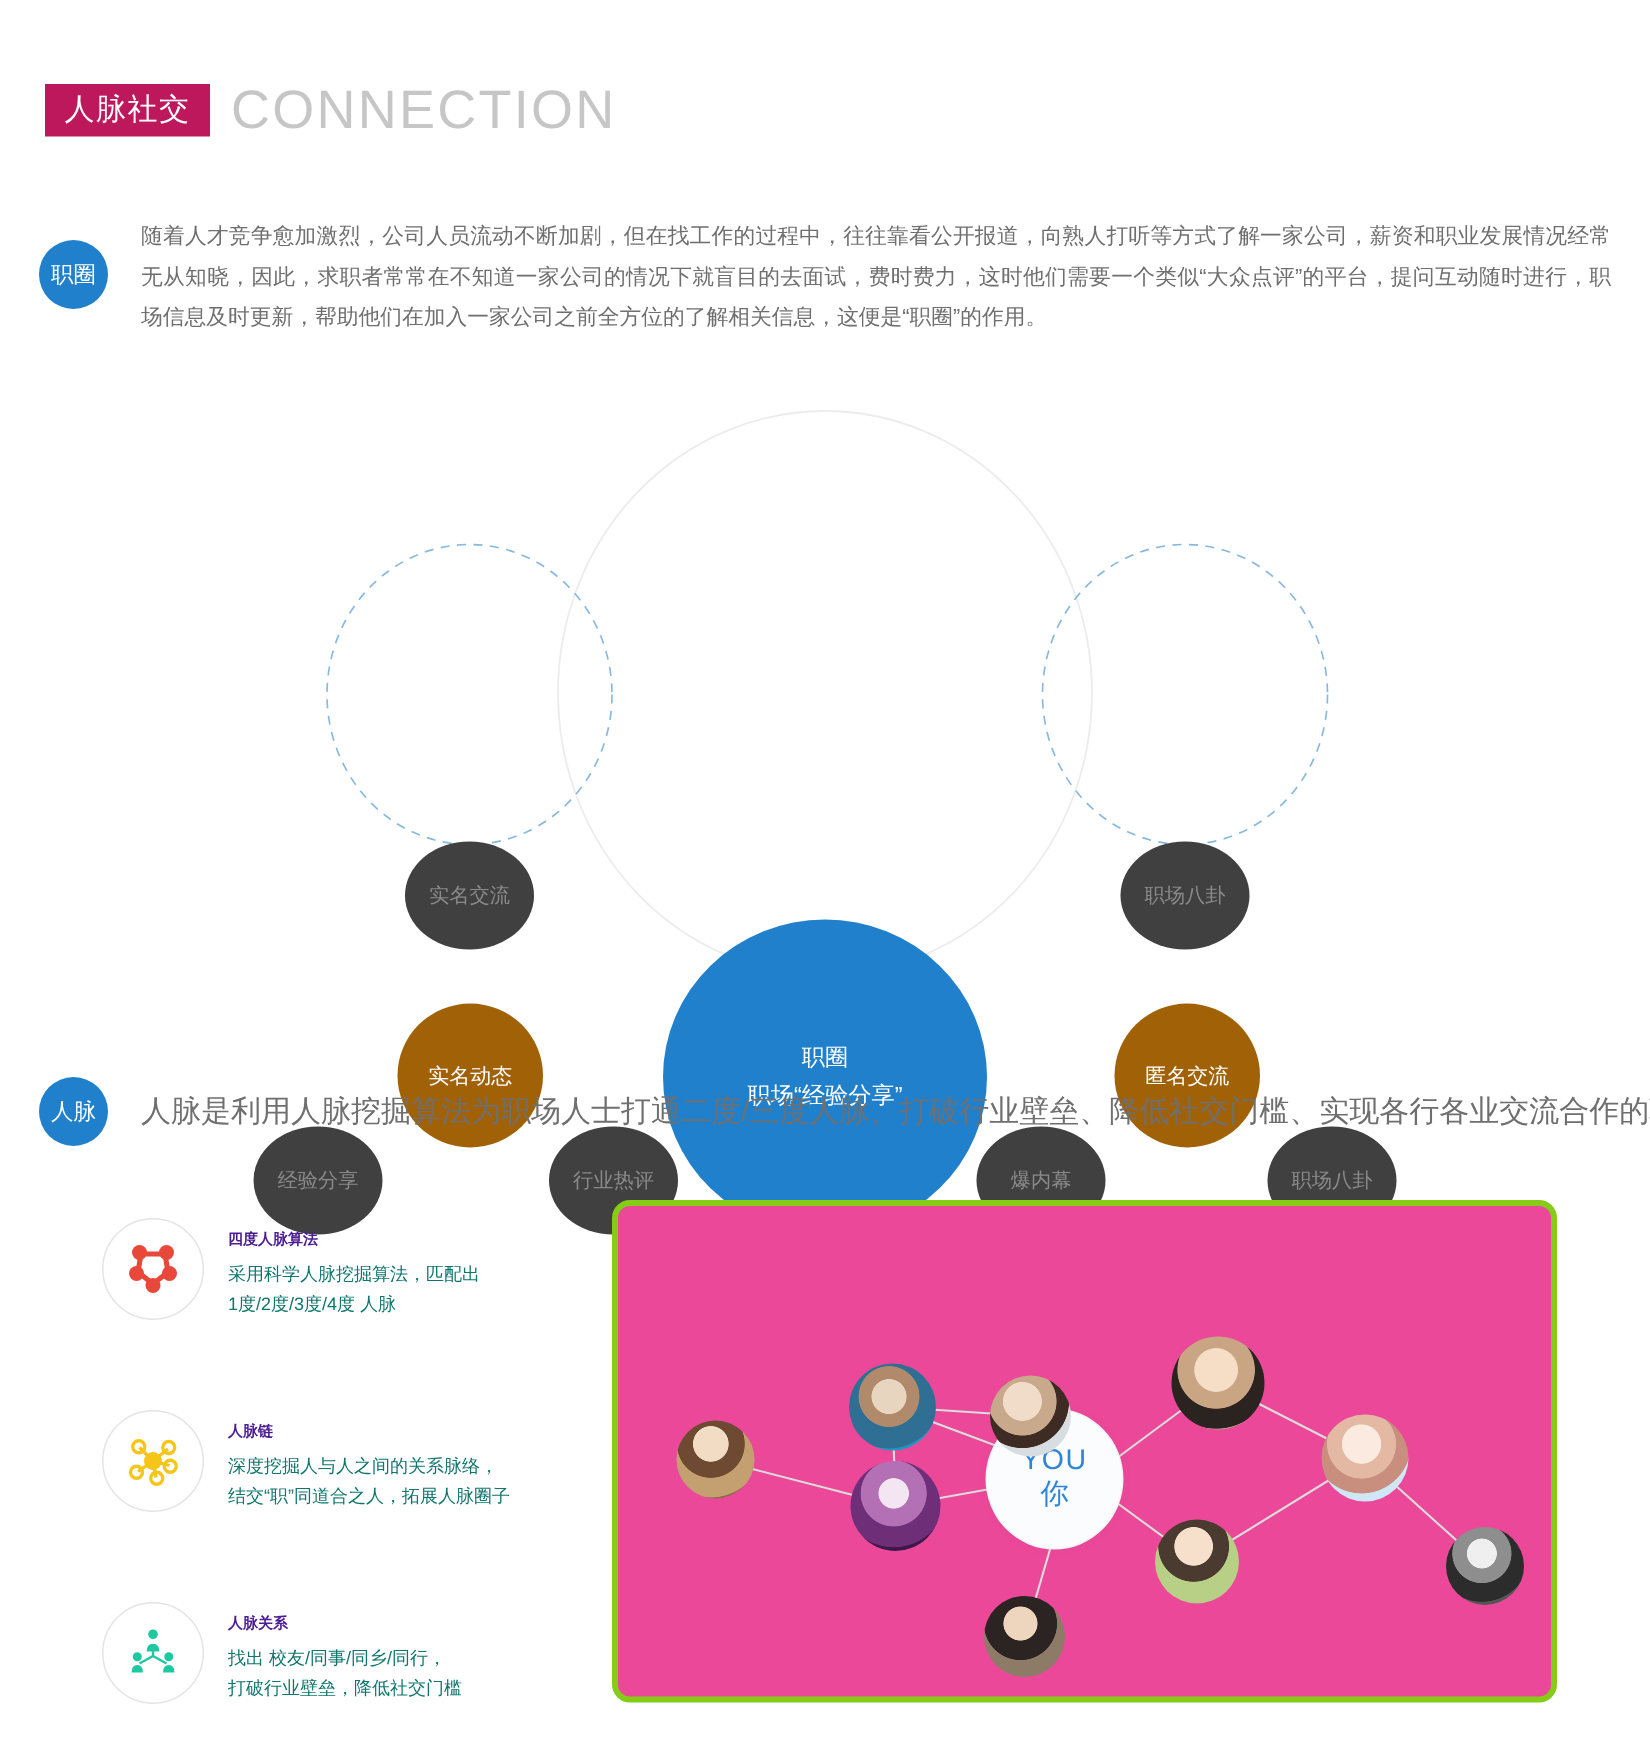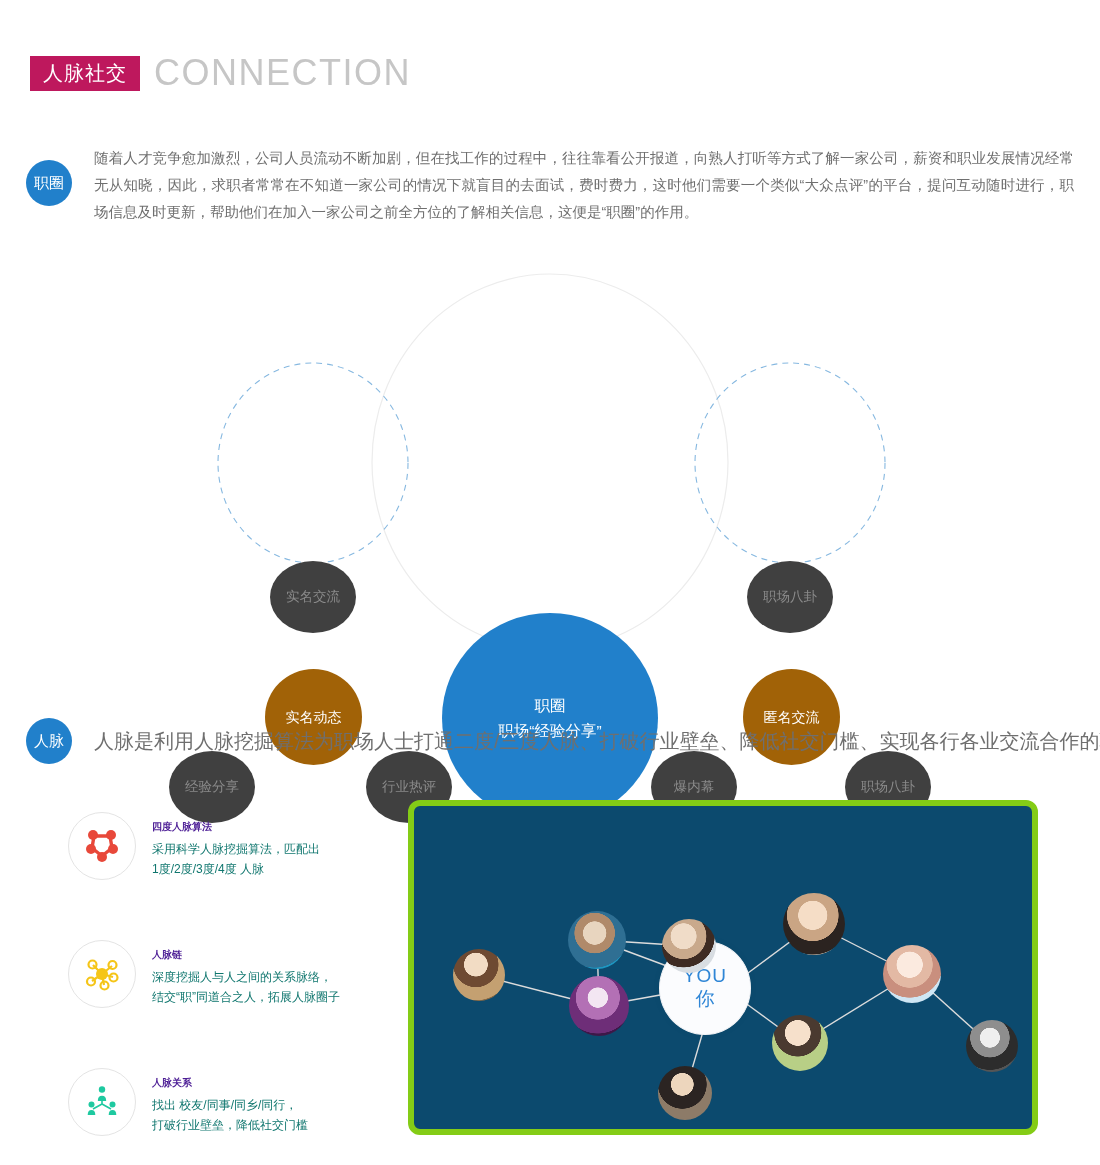--- a/index.html
+++ b/index.html
@@ -171,23 +171,23 @@
     line-height: 20px;
   }
 
   
   .network-panel {
     position: absolute;
     left: 408px;
     top: 800px;
     width: 630px;
     height: 335px;
-    border: 6px solid #84cc16;
+    border: 4px solid #84cc16;
     border-radius: 12px;
-    background: #0c4a6e;
+    background: #ec4899;
     box-sizing: border-box;
     overflow: hidden;
   }
   .network-panel svg.links {
     position: absolute;
     left: 0; top: 0;
   }
   .avatar {
     position: absolute;
     border-radius: 50%;

